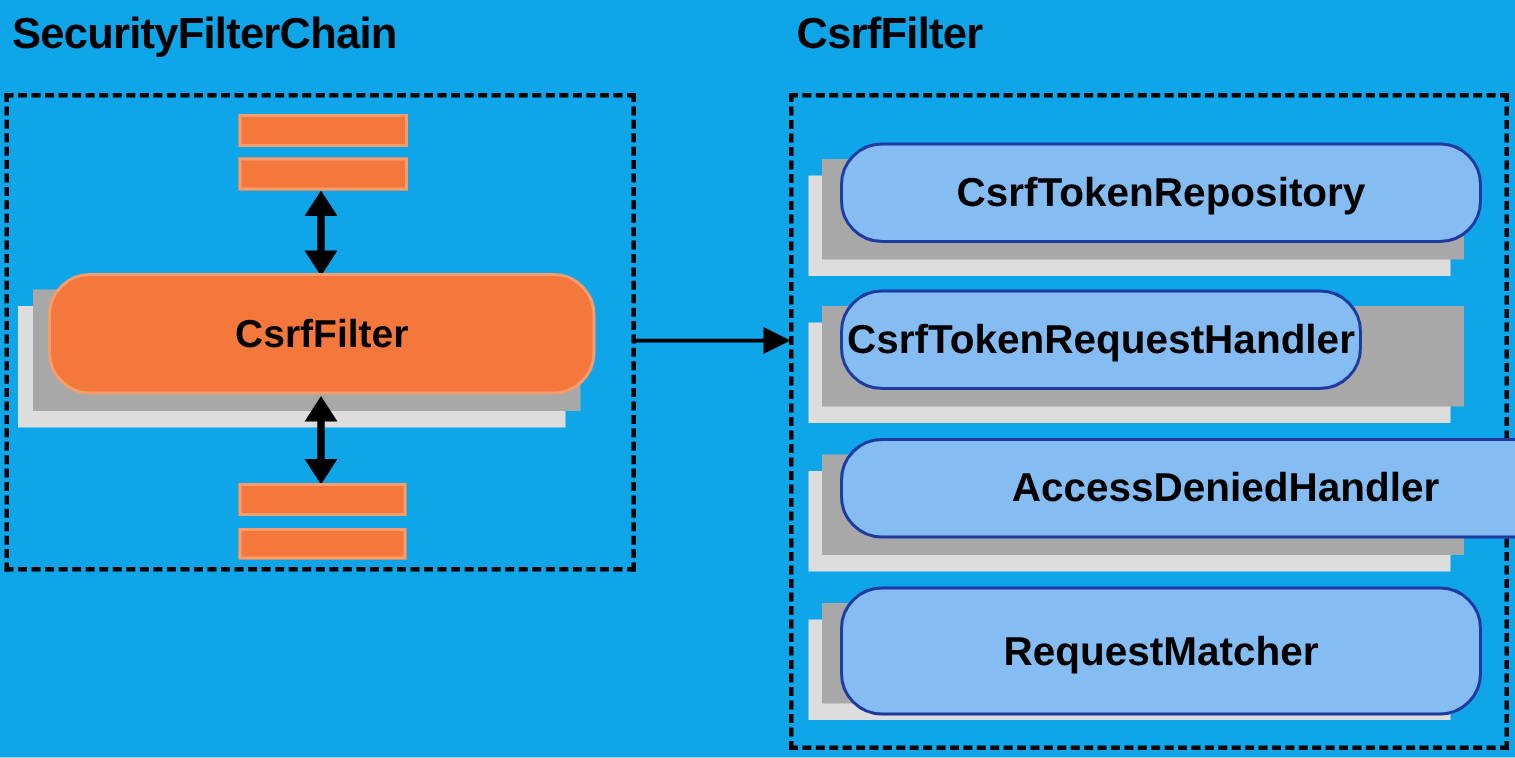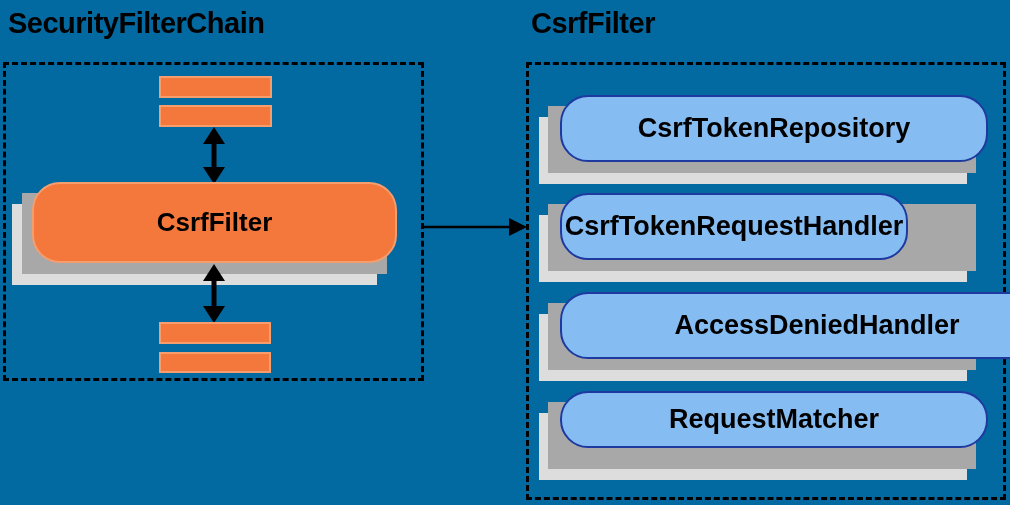--- a/index.html
+++ b/index.html
@@ -6,21 +6,21 @@
     --orange-fill:#F4783B;
     --orange-border:#F69D6E;
     --blue-fill:#85BDF2;
     --blue-border:#1E3AA0;
     --shadow-dark:#A8A8A8;
     --shadow-light:#DDDDDD;
     --line-black:#000000;
   }
   html,body{margin:0;padding:0;background:#fff;}
   .canvas{
-    position:relative;width:1010px;height:505px;background:#0369a1;
+    position:relative;width:1010px;height:505px;background:#0ea5e9;
     font-family:"Liberation Sans",sans-serif;overflow:hidden;
   }
   .diagram-title{
     position:absolute;font-weight:bold;font-size:29px;line-height:36px;
     color:#000;white-space:nowrap;letter-spacing:-0.5px;
   }
   .dashed-box{
     position:absolute;border:3px dashed var(--line-black);
     box-sizing:border-box;background:transparent;
   }
@@ -101,17 +101,17 @@
   </div>
 
   <div class="shadow-light" style="left:539px;top:314px;width:428px;height:67px;"></div>
   <div class="shadow-mid" style="left:548px;top:303px;width:428px;height:67px;"></div>
   <div class="node-box blue-box" style="left:560px;top:292px;width:514px;height:67px;">
     <span>AccessDeniedHandler</span>
   </div>
 
   <div class="shadow-light" style="left:539px;top:413px;width:428px;height:67px;"></div>
   <div class="shadow-mid" style="left:548px;top:402px;width:428px;height:67px;"></div>
-  <div class="node-box blue-box" style="left:560px;top:391px;width:428px;height:57px;">
+  <div class="node-box blue-box" style="left:560px;top:391px;width:428px;height:86px;">
     <span>RequestMatcher</span>
   </div>
 
 </div>
 
 </body></html>

